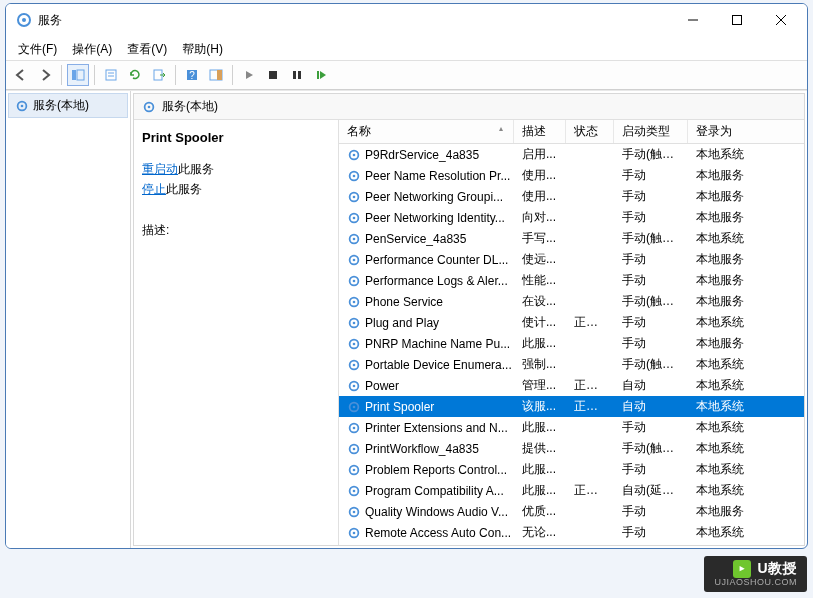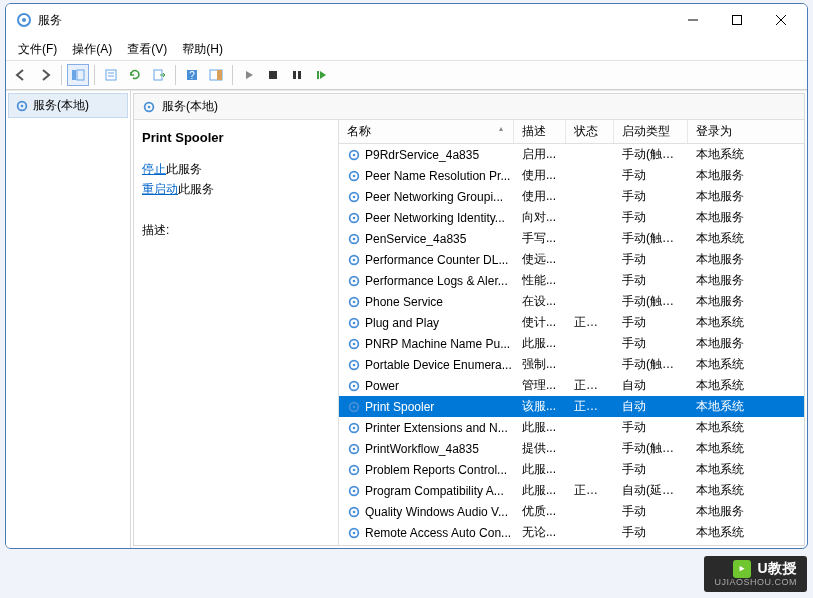--- a/index.html
+++ b/index.html
@@ -180,22 +180,22 @@
             <circle cx="8" cy="8" r="5" fill="none" stroke="#4a90d9" stroke-width="2"></circle>
             <circle cx="8" cy="8" r="1.5" fill="#4a90d9"></circle>
           </svg>
         <span>服务(本地)</span>
       </div>
 
       <div class="split">
         <div class="detail">
           <div class="svc-name">Print Spooler</div>
           <div class="actions">
+            <div><span class="link">重启动</span><span>此服务</span></div>
             <div><span class="link">停止</span><span>此服务</span></div>
-            <div><span class="link">重启动</span><span>此服务</span></div>
           </div>
           <div class="desc-label">描述:</div>
         </div>
 
         <div class="listwrap">
           <div class="cols">
             <div class="col c-name">
                 <span>名称</span>
                 <span class="sort-arrow">▴</span>
               </div>

